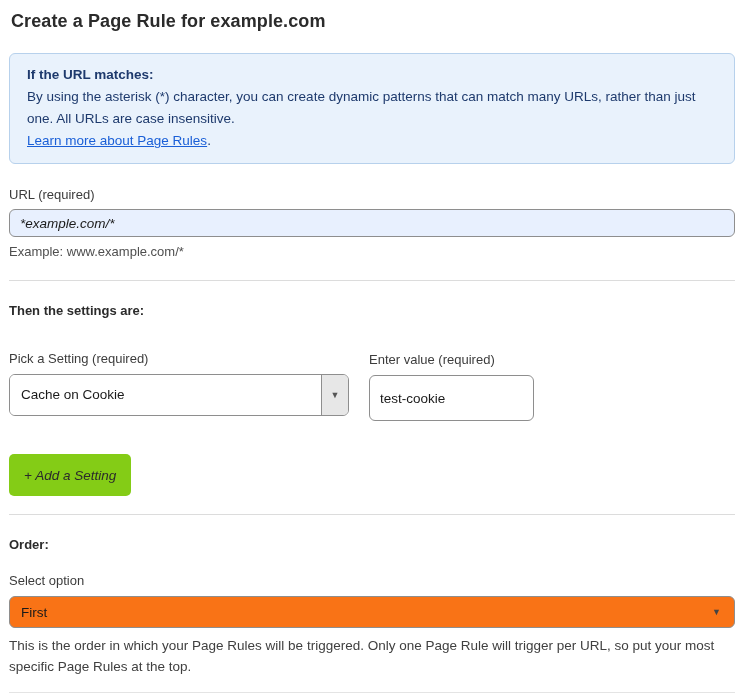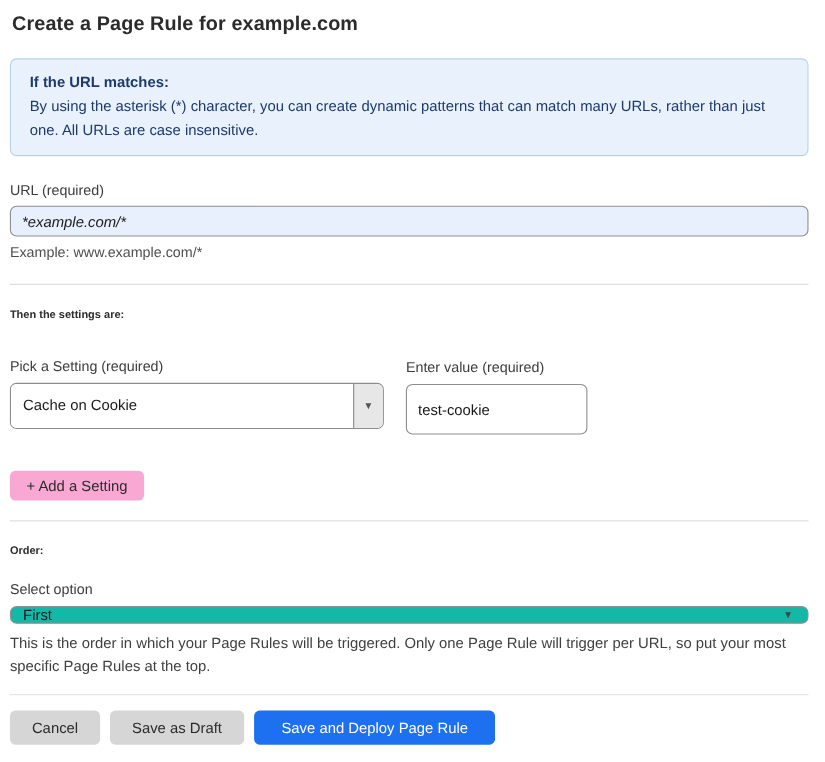--- a/index.html
+++ b/index.html
@@ -70,21 +70,21 @@
     color: #4f4f4f;
   }
   .divider {
     border: none;
     border-top: 1px solid #dcdcdc;
     margin: 21px 0 0 0;
   }
   .divider.light { border-top-color: #e4e4e4; }
   .section-heading {
     margin-top: 22px;
-    font-size: 10px;
+    font-size: 13px;
     font-weight: 700;
     color: #2b2b2b;
   }
   
   .settings-row { display: flex; align-items: center; }
   .setting-col { width: 340px; }
   .value-col { margin-left: 20px; margin-top: 7px; }
   .select-control {
     display: flex;
     margin-top: 8px;
@@ -134,32 +134,33 @@
     font-family: "Liberation Sans", sans-serif;
     font-size: 13.5px;
     height: 31px;
     padding: 0 20px;
     color: #2b2b2b;
     background: #d6d6d6;
     cursor: pointer;
   }
   .add-setting-btn {
     margin-top: 33px;
-    background: #f9a8d4;
-    height: 27px;
+    background: #84cc16;
+    height: 42px;
     padding: 0 15px;
+    font-style: italic;
   }
   
   .order-select {
     position: relative;
     margin-top: 8px;
-    height: 16px;
-    border: 1px solid #8e8e8e;
-    border-radius: 6px;
-    background: #14b8a6;
+    height: 32px;
+    border: 1px solid #8e8e8e;
+    border-radius: 6px;
+    background: #f97316;
     cursor: pointer;
   }
   .order-select .order-value {
     position: absolute;
     left: 11px;
     top: 50%;
     transform: translateY(-50%);
     font-size: 13.5px;
     color: #1a1a1a;
   }
@@ -193,20 +194,21 @@
 </head>
 <body>
 
 <div class="container">
 
   <h1 class="page-title">Create a Page Rule for example.com</h1>
 
   <div class="info-box">
     <div class="info-heading">If the URL matches:</div>
     <div class="info-body">By using the asterisk (*) character, you can create dynamic patterns that can match many URLs, rather than just one. All URLs are case insensitive.</div>
+    <div><a>Learn more about Page Rules</a><span>.</span></div>
   </div>
 
   <label class="field-label">URL (required)</label>
   <input class="text-input" type="text" value="*example.com/*" style="">
   <div class="hint">Example: www.example.com/*</div>
 
   <hr class="divider">
 
   <h2 class="section-heading">Then the settings are:</h2>
 

